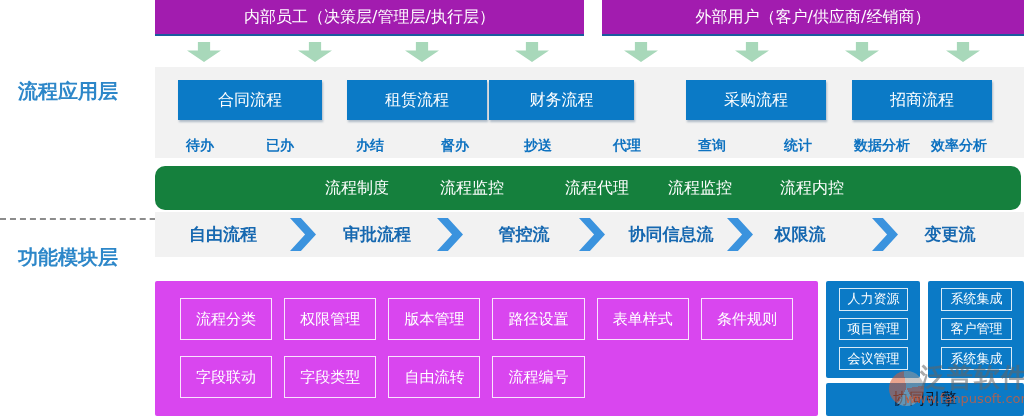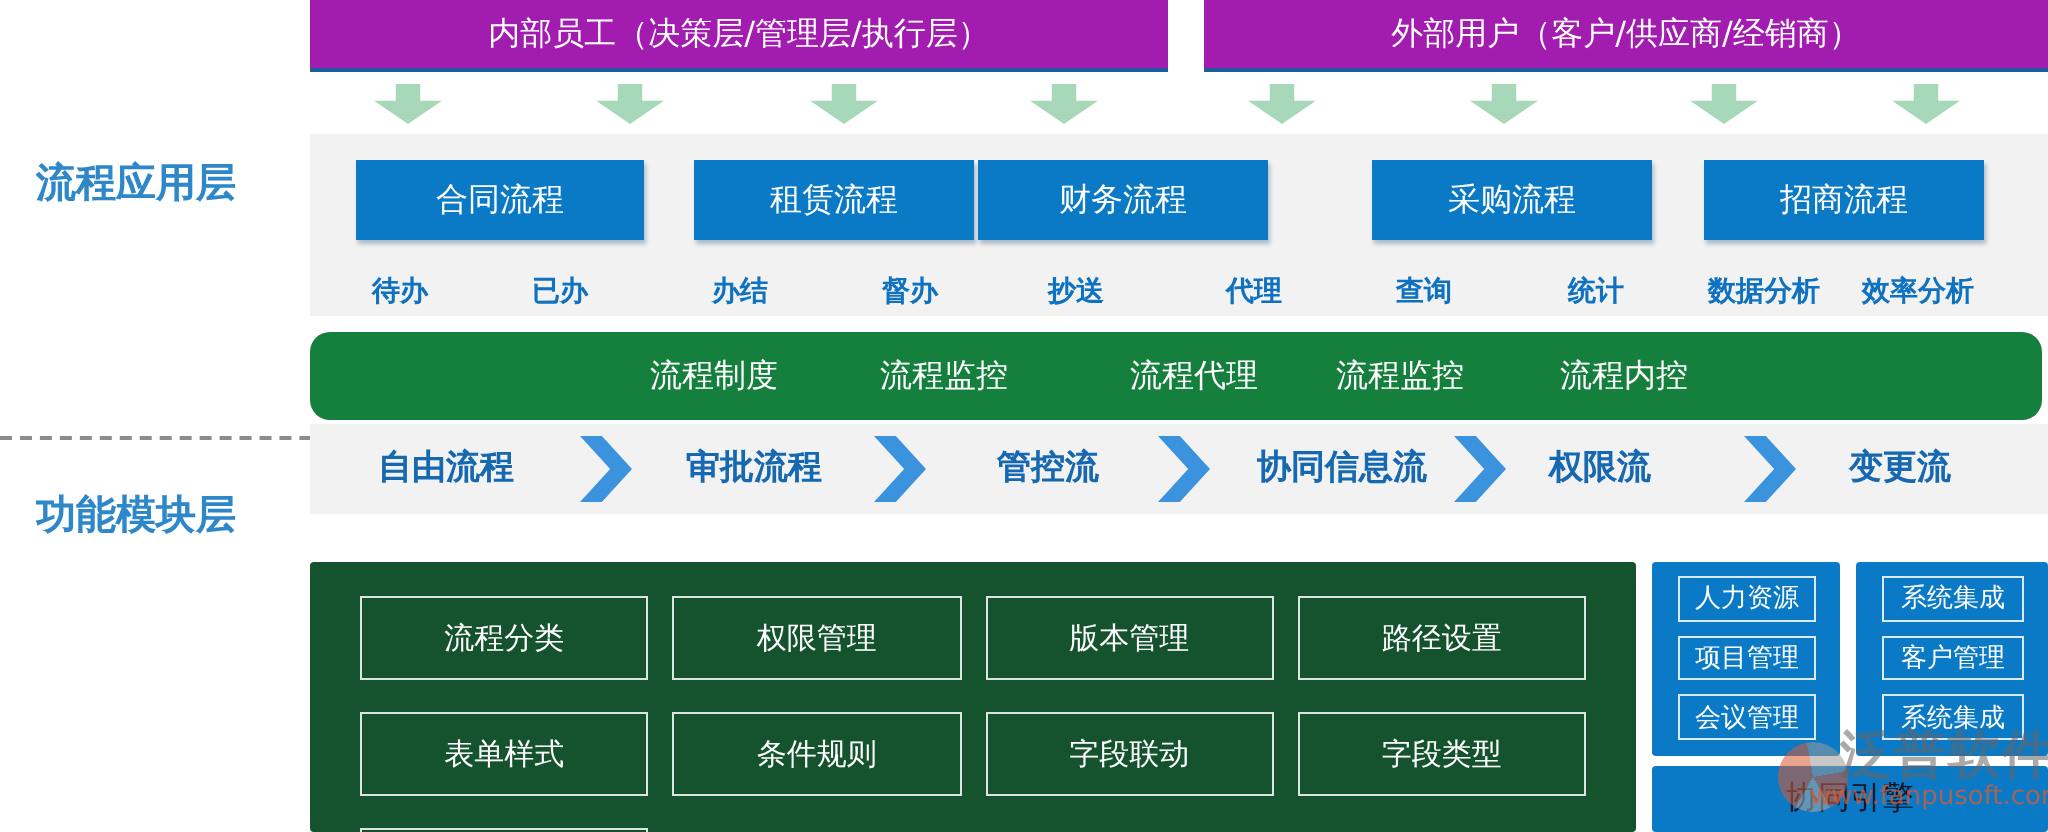--- a/index.html
+++ b/index.html
@@ -39,22 +39,22 @@
   .flow-bar{position:absolute;left:155px;top:212px;width:869px;height:45px;background:#f2f2f2;}
   .flow-item{
     position:absolute;top:0;height:45px;line-height:45px;transform:translateX(-50%);
     color:#1668b0;font-weight:bold;font-size:17px;white-space:nowrap;
   }
   .chevron{
     position:absolute;top:6px;width:26px;height:33px;background:#3b93de;transform:translateX(-50%);
     clip-path:polygon(0 0,42% 0,100% 50%,42% 100%,0 100%,58% 50%);
   }
   .main-panel{
-    position:absolute;left:155px;top:281px;width:663px;height:135px;background:#14532d;
-    display:grid;grid-template-columns:repeat(4,1fr);grid-template-rows:42px 42px;
+    position:absolute;left:155px;top:281px;width:663px;height:135px;background:#d946ef;
+    display:grid;grid-template-columns:repeat(6,1fr);grid-template-rows:42px 42px;
     gap:16px 12px;padding:17px 25px 18px;box-sizing:border-box;border-radius:2px;
   }
   .mbox{
     border:1px solid rgba(255,255,255,.85);color:#fff;font-size:15px;
     display:flex;align-items:center;justify-content:center;white-space:nowrap;
   }
   .side-panel{
     position:absolute;top:281px;height:97px;background:#0b7ac6;box-sizing:border-box;
     display:flex;flex-direction:column;gap:7px;padding:7px 12px 8px 13px;border-radius:2px;
   }
@@ -145,20 +145,21 @@
   <div class="main-panel">
     <div class="mbox">流程分类</div>
     <div class="mbox">权限管理</div>
     <div class="mbox">版本管理</div>
     <div class="mbox">路径设置</div>
     <div class="mbox">表单样式</div>
     <div class="mbox">条件规则</div>
     <div class="mbox">字段联动</div>
     <div class="mbox">字段类型</div>
     <div class="mbox">自由流转</div>
+    <div class="mbox">流程编号</div>
   </div>
 
   <div class="side-panel" style="left:826px;width:94px">
     <div class="sbox">人力资源</div>
     <div class="sbox">项目管理</div>
     <div class="sbox">会议管理</div>
   </div>
   <div class="side-panel" style="left:928px;width:96px">
     <div class="sbox">系统集成</div>
     <div class="sbox">客户管理</div>

